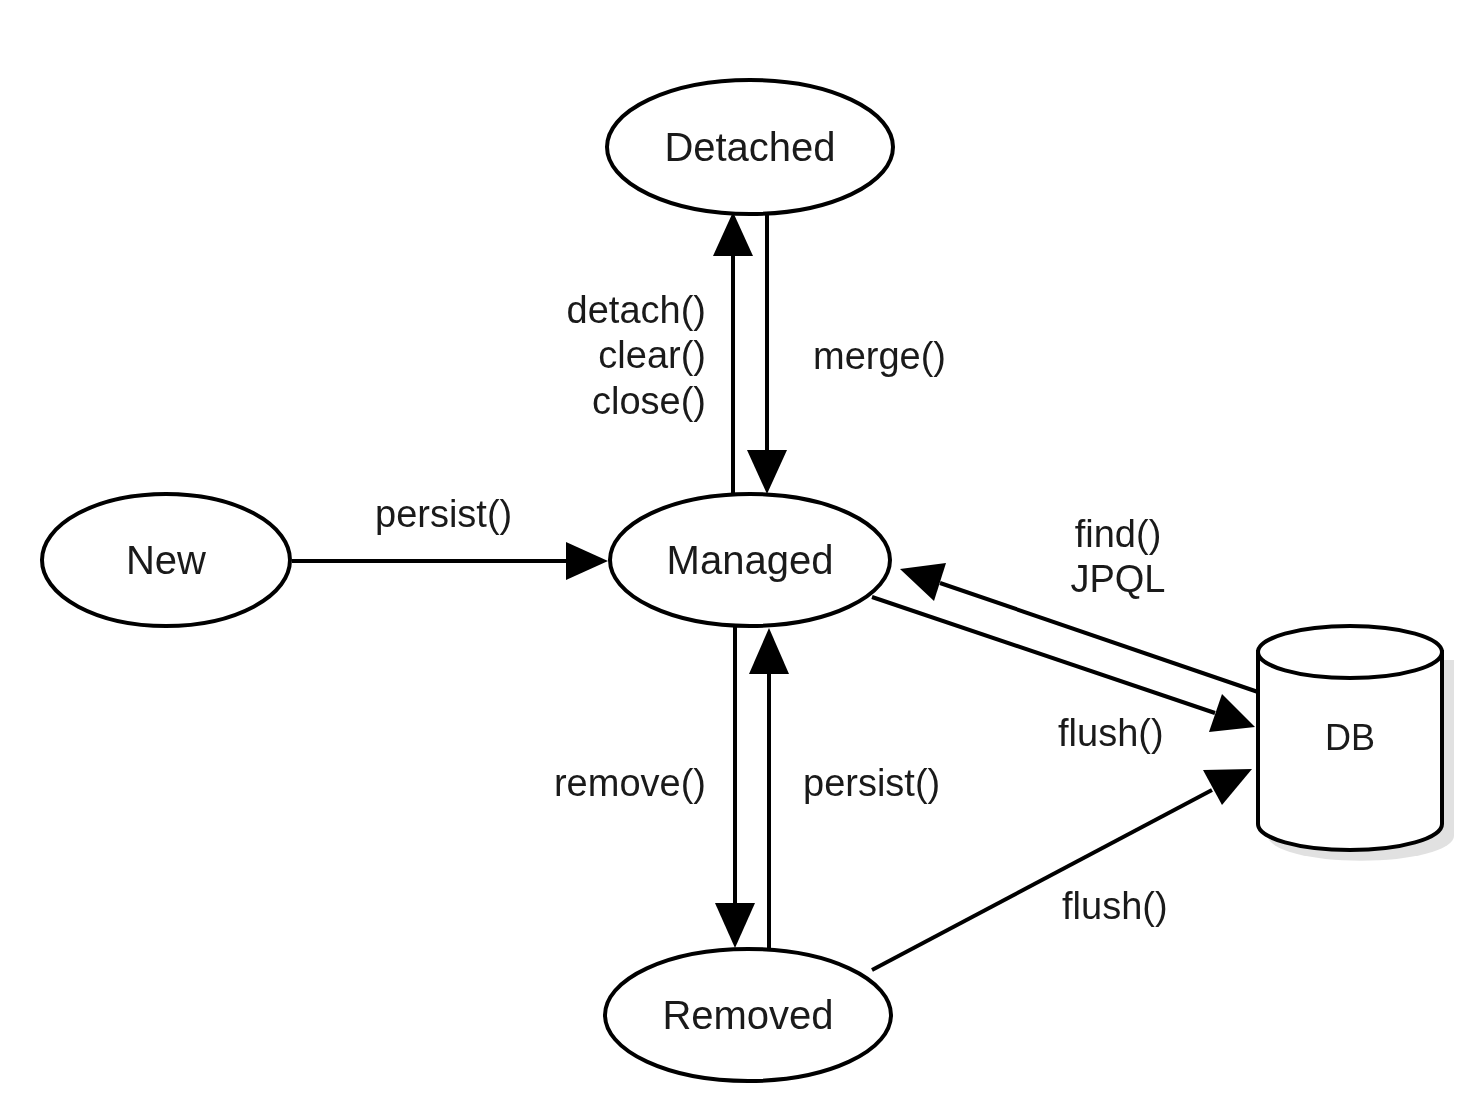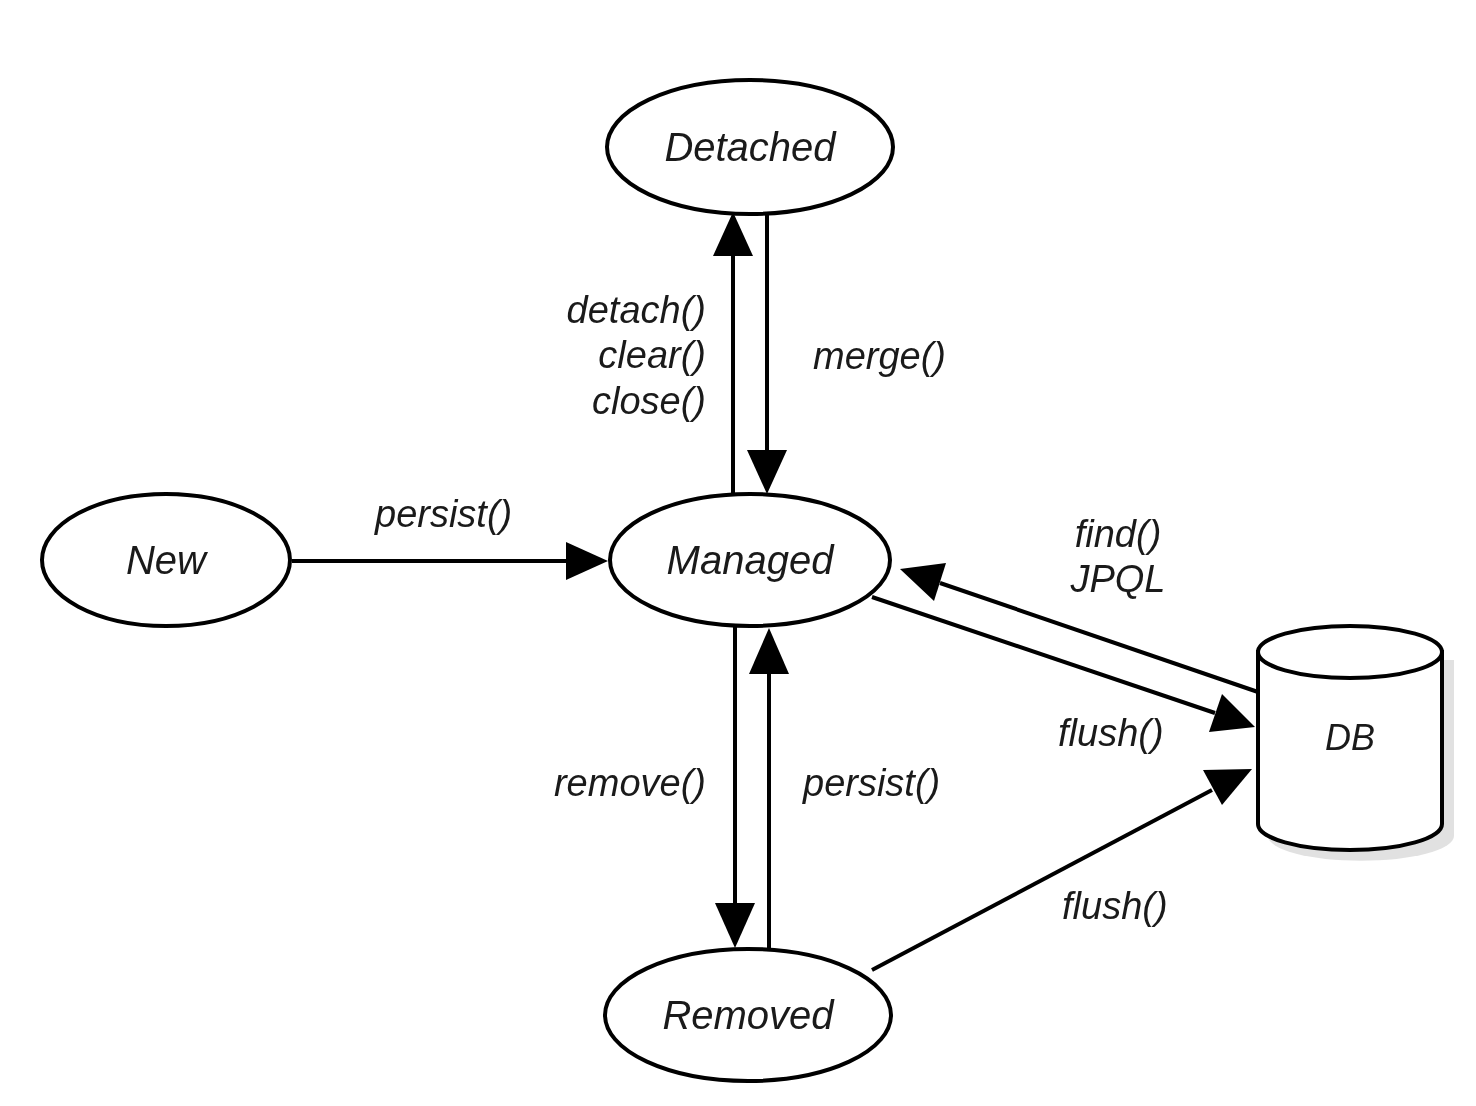--- a/index.html
+++ b/index.html
@@ -11,21 +11,20 @@
     width: 1476px;
     height: 1106px;
     font-family: "Liberation Sans", sans-serif;
     overflow: hidden;
   }
   #diagram-root {
     position: relative;
     width: 1476px;
     height: 1106px;
     background: #ffffff;
-    font-style: italic;
   }
   svg#jpa-lifecycle-svg {
     display: block;
     width: 1476px;
     height: 1106px;
   }
   .node-shape {
     fill: #ffffff;
     stroke: #000000;
     stroke-width: 4;

